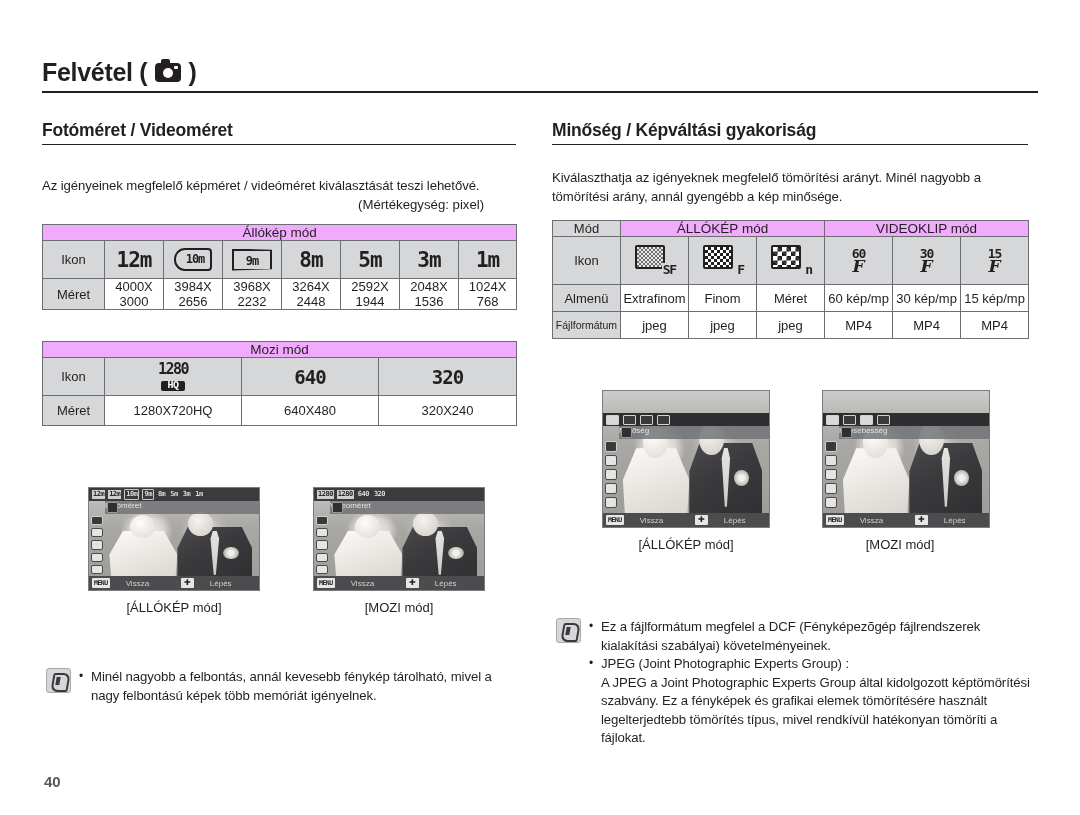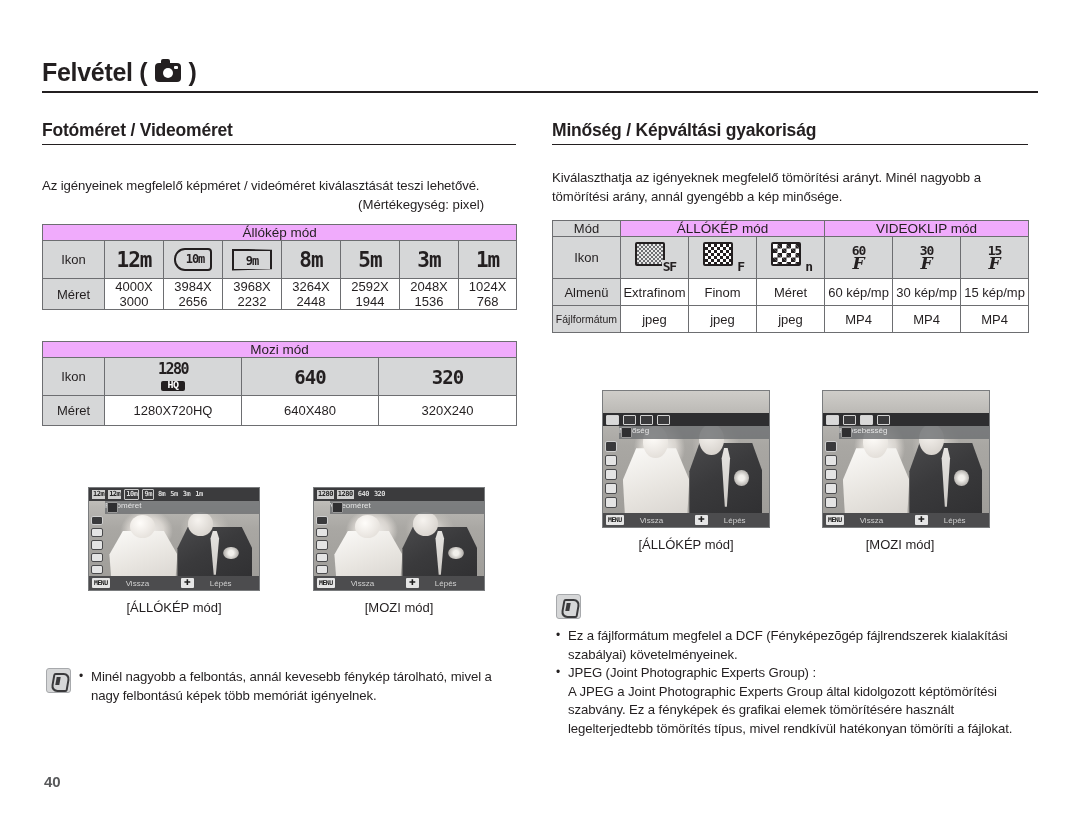--- a/index.html
+++ b/index.html
@@ -529,21 +529,21 @@
       <col style="width:68px">
   </colgroup>
   <tbody>
     <tr>
       <td class="lbl">Mód</td>
       <td class="hdr" colspan="3">ÁLLÓKÉP mód</td>
       <td class="hdr" colspan="3">VIDEOKLIP mód</td>
     </tr>
     <tr>
       <td class="lbl">Ikon</td>
-      <td class="iconcell" style="height:42px">
+      <td class="iconcell" style="height:48px">
         <span class="qicon"><span class="qbox">
               <span class="qfill sf"></span>
             </span><span class="qletter">SF</span></span>
       </td>
       <td class="iconcell">
         <span class="qicon"><span class="qbox">
               <span class="qfill f"></span>
             </span><span class="qletter">F</span></span>
       </td>
       <td class="iconcell">
@@ -651,21 +651,21 @@
       <span>Vissza</span>
       <span class="spacer"></span>
       <span class="pad">✚</span>
       <span>Lépés</span>
       <span style="width:12px"></span>
     </div>
   </div>
   <div class="lcd-caption">[MOZI mód]</div>
 </div>
 
-<div class="note" style="left:556px; top:594px; width:478px;flex-direction:column;">
+<div class="note" style="left:556px; top:618px; width:478px;">
   <div class="note-icon"></div>
   <div class="note-body">
     <ul>
       <li>Ez a fájlformátum megfelel a DCF (Fényképezõgép fájlrendszerek kialakítási szabályai) követelményeinek.</li>
       <li>JPEG (Joint Photographic Experts Group) :</li>
     </ul>
     <div class="cont">A JPEG a Joint Photographic Experts Group által kidolgozott képtömörítési szabvány. Ez a fényképek és grafikai elemek tömörítésére használt legelterjedtebb tömörítés típus, mivel rendkívül hatékonyan tömöríti a fájlokat.</div>
   </div>
 </div>
 

